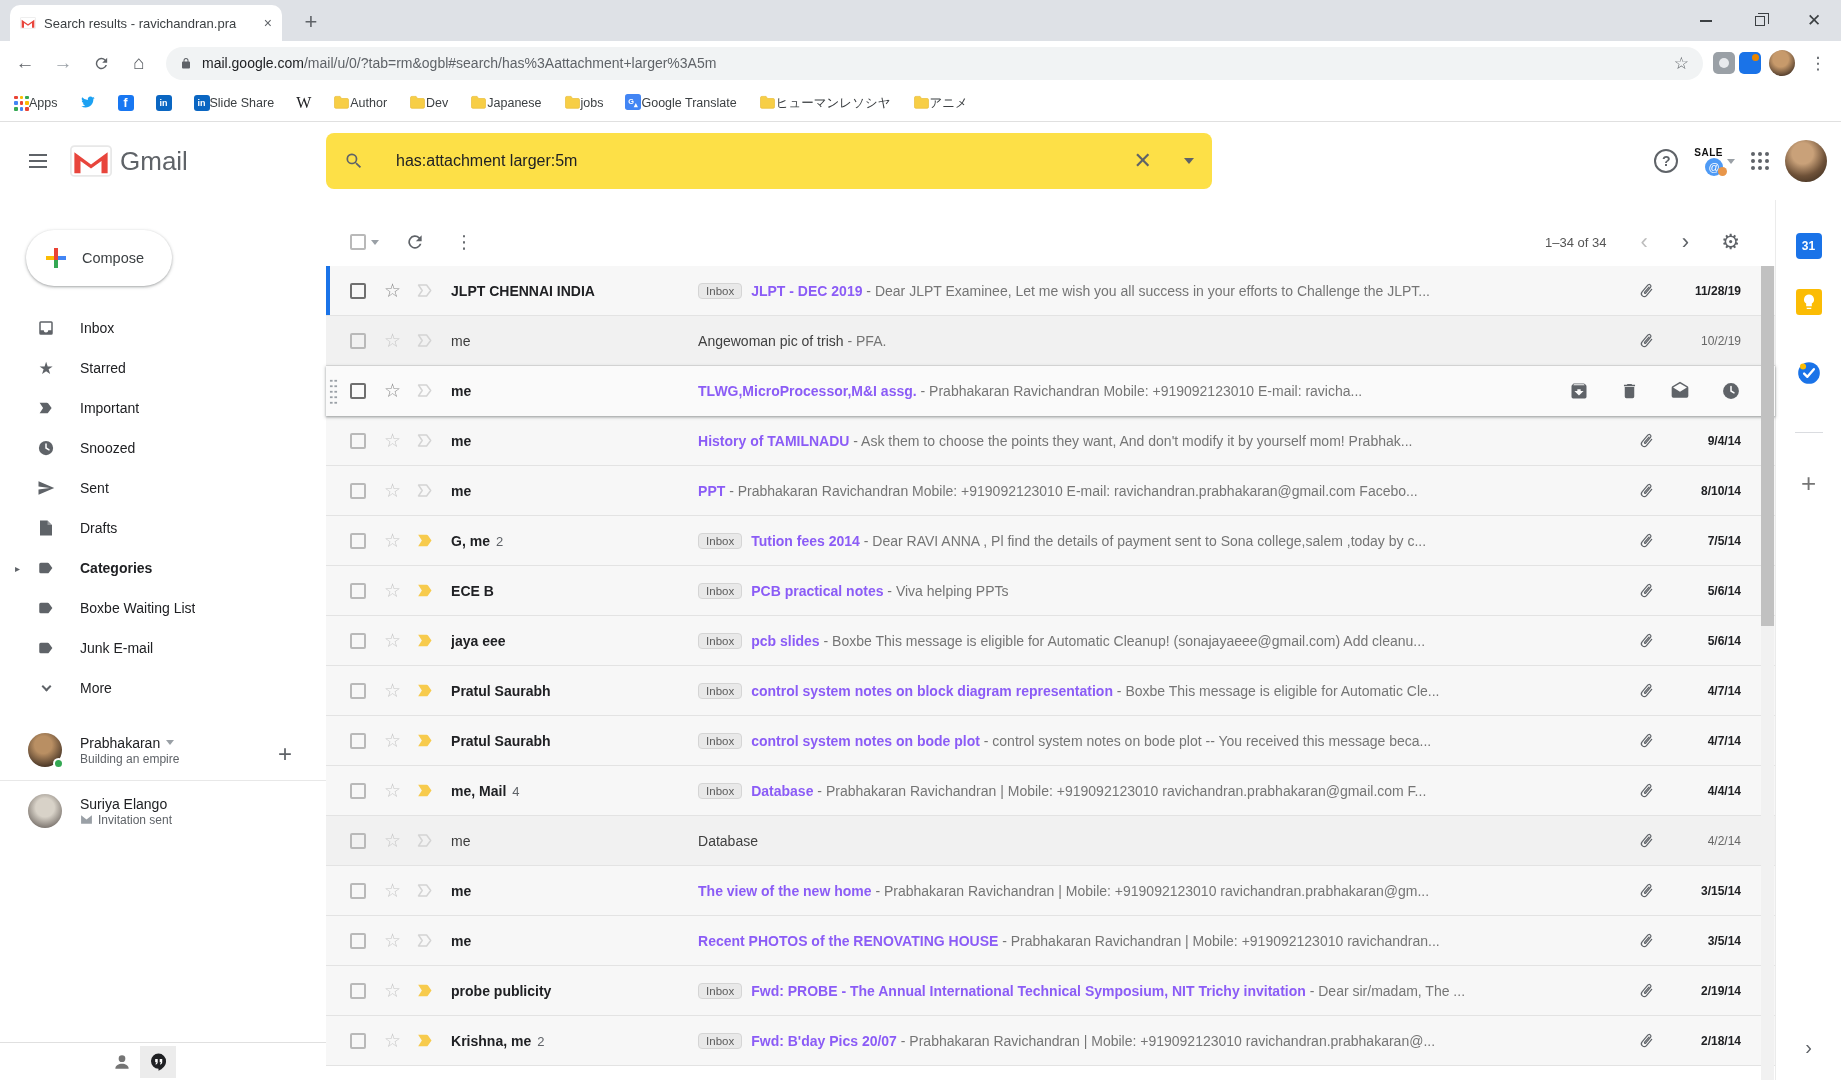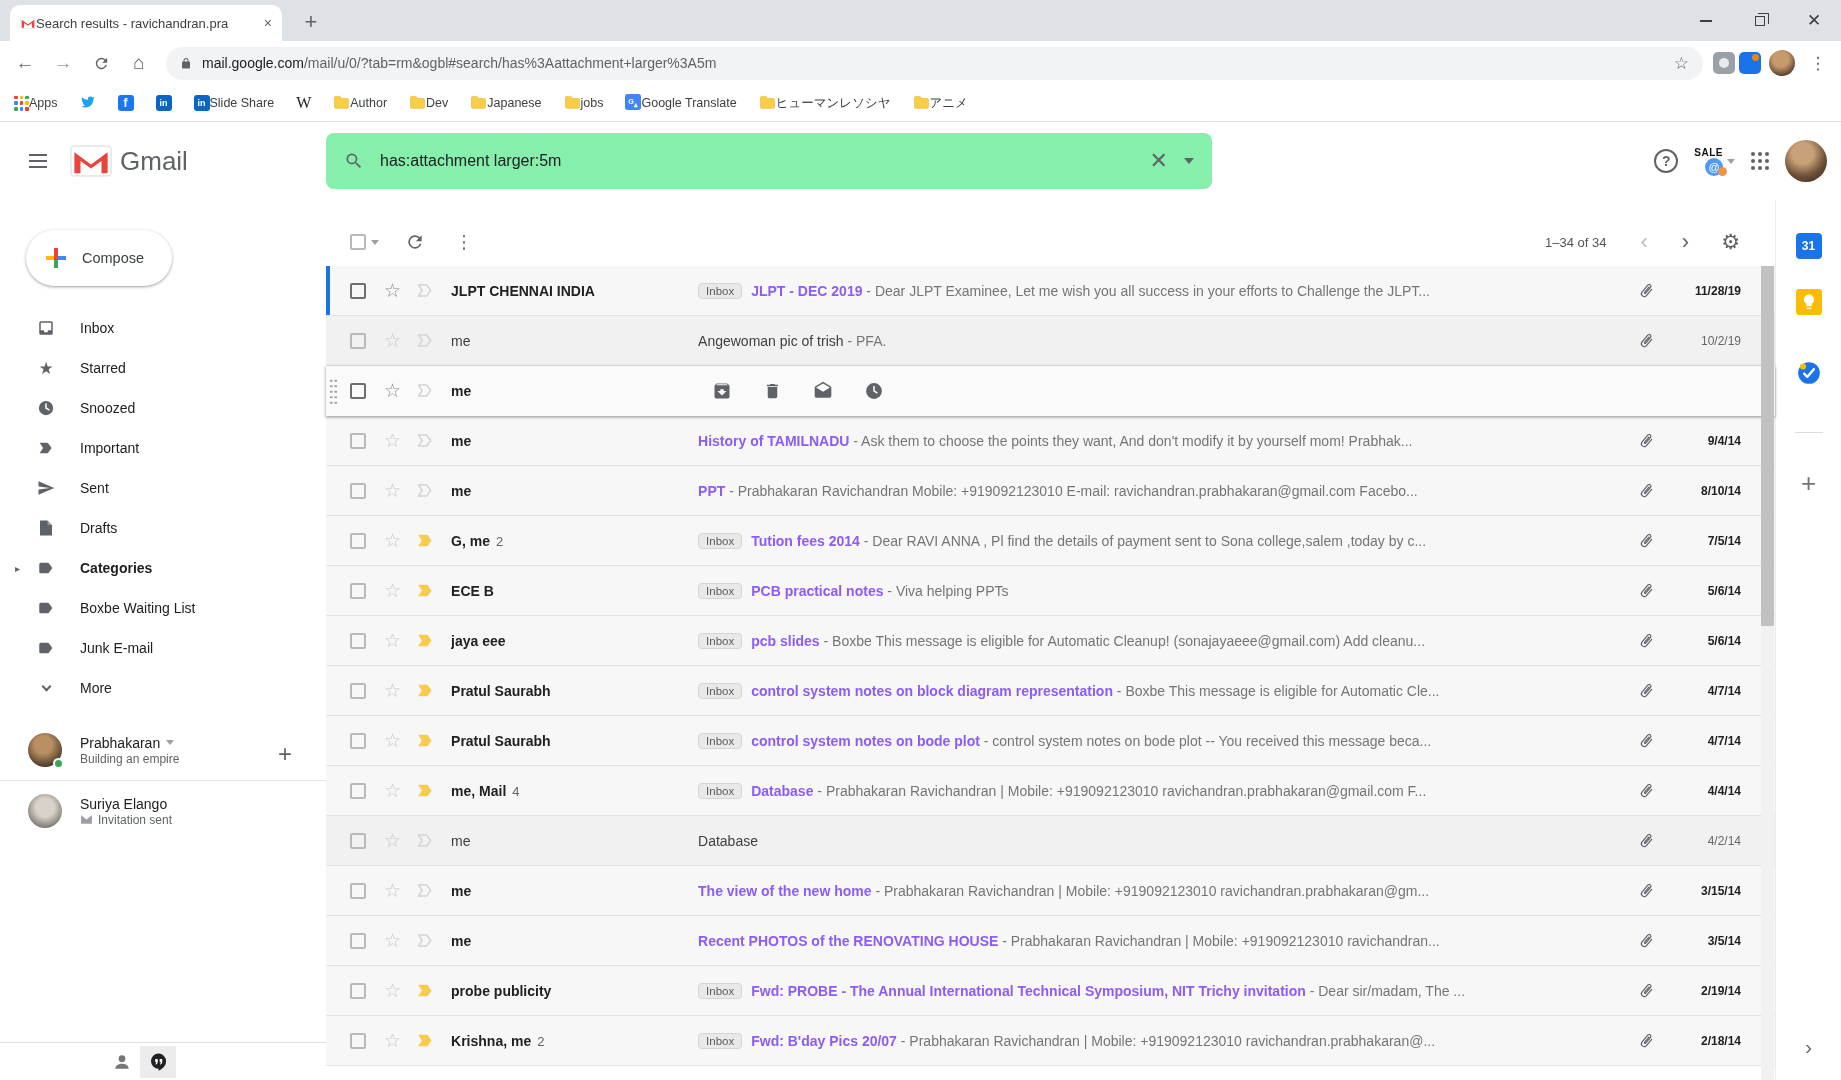--- a/index.html
+++ b/index.html
@@ -2,21 +2,21 @@
 <html><head>
 <meta charset="utf-8">
 <style>
   * { margin:0; padding:0; box-sizing:border-box; }
   html,body { width:1841px; height:1080px; overflow:hidden; background:#fff;
     font-family:"Liberation Sans", sans-serif; }
   .ellip { white-space:nowrap; overflow:hidden; text-overflow:ellipsis; }
 
   
   .tabstrip { height:41px; background:#dee1e6; display:flex; align-items:flex-end; padding-left:10px; position:relative; }
-  .tab { width:272px; height:36px; background:#fff; border-radius:10px 10px 0 0; display:flex; align-items:center; padding:0 10px; }
+  .tab { width:272px; height:36px; background:#fff; border-radius:10px 10px 0 0; display:flex; align-items:center; padding:0 10px; gap:8px; }
   .tab-title { flex:1; font-size:13px; color:#3c4043; }
   .tab-close { font-size:14px; color:#5f6368; cursor:default; }
   .newtab { width:30px; height:30px; margin:0 0 4px 14px; display:flex; align-items:center; justify-content:center; font-size:22px; color:#5f6368; border-radius:50%; }
   .wincontrols { position:absolute; right:0; top:0; height:41px; display:flex; }
   .wbtn { width:54px; display:flex; align-items:center; justify-content:center; color:#3c4043; }
   .ic-min { width:12px; height:2px; background:#3c4043; }
   .ic-restore { width:10px; height:10px; border:1.5px solid #3c4043; position:relative; background:#dee1e6; }
   .ic-restore::before { content:''; position:absolute; left:2px; top:-4px; width:10px; height:10px; border:1.5px solid #3c4043; border-left:none; border-bottom:none; }
   .ic-close { font-size:17px; }
 
@@ -40,21 +40,21 @@
   .fb { width:16px; height:16px; background:#1877f2; border-radius:3px; color:#fff; font-weight:bold; font-size:12px; display:flex; align-items:center; justify-content:center; }
   .lin { width:16px; height:16px; background:#0a66c2; border-radius:3px; color:#fff; font-weight:bold; font-size:9px; display:flex; align-items:center; justify-content:center; }
   .wiki { font-family:"Liberation Serif", serif; font-size:16px; color:#202124; }
 
   
   .gheader { height:78px; background:#fff; position:relative; display:flex; align-items:center; }
   .hamburger { width:48px; height:48px; margin-left:14px; display:flex; flex-direction:column; justify-content:center; gap:4px; align-items:center; border-radius:50%; }
   .hamburger i { display:block; width:18px; height:2px; background:#5f6368; }
   .glogo { display:flex; align-items:center; gap:8px; margin-left:8px; }
   .glogo .word { font-size:26px; color:#5f6368; }
-  .gsearch { position:absolute; left:326px; top:11px; width:886px; height:56px; background:#86efac; border-radius:8px; display:flex; align-items:center; padding:0 18px; gap:16px; }
+  .gsearch { position:absolute; left:326px; top:11px; width:886px; height:56px; background:#fde047; border-radius:8px; display:flex; align-items:center; padding:0 18px; gap:32px; }
   .gsearch .q { flex:1; font-size:16px; color:#202124; }
   .gsearch .clear { font-size:22px; color:#5f6368; }
   .caret { width:0; height:0; border-left:5px solid transparent; border-right:5px solid transparent; border-top:6px solid #5f6368; }
   .gright { position:absolute; right:14px; top:0; height:78px; display:flex; align-items:center; gap:16px; }
   .help { width:24px; height:24px; border:2px solid #5f6368; border-radius:50%; color:#5f6368; font-size:14px; font-weight:bold; display:flex; align-items:center; justify-content:center; }
   .sale { display:flex; align-items:center; gap:4px; }
   .sale .inner { display:flex; flex-direction:column; align-items:flex-end; }
   .sale .txt { font-size:10px; font-weight:800; color:#111; letter-spacing:.5px; }
   .sale .blob { width:18px; height:18px; border-radius:50%; background:#4e9af5; color:#fff; font-size:11px; display:flex; align-items:center; justify-content:center; position:relative; }
   .sale .blob::after { content:''; position:absolute; right:-4px; bottom:0; width:9px; height:9px; border-radius:50%; background:#e8964a; }
@@ -342,34 +342,34 @@
           <span class="lbl ellip">Inbox</span>
         </div>
         <div class="navitem">
           <span class="nic">
             <span class="sstar">★</span>
           </span>
           <span class="lbl ellip">Starred</span>
         </div>
         <div class="navitem">
           <span class="nic">
+            <svg width="18" height="18" viewBox="0 0 24 24" fill="#5f6368">
+              <path d="M3.5 5h9.7a2 2 0 0 1 1.6.8L19.5 12l-4.7 6.2a2 2 0 0 1-1.6.8H3.5l4.6-7z"></path>
+            </svg>
+          </span>
+          <span class="lbl ellip">Important</span>
+        </div>
+        <div class="navitem">
+          <span class="nic">
             <svg width="18" height="18" viewBox="0 0 24 24">
               <circle cx="12" cy="12" r="9.5" fill="#5f6368"></circle>
               <path d="M12 6.5V12l4 2.4" stroke="#fff" stroke-width="2" fill="none" stroke-linecap="round"></path>
             </svg>
           </span>
           <span class="lbl ellip">Snoozed</span>
-        </div>
-        <div class="navitem">
-          <span class="nic">
-            <svg width="18" height="18" viewBox="0 0 24 24" fill="#5f6368">
-              <path d="M3.5 5h9.7a2 2 0 0 1 1.6.8L19.5 12l-4.7 6.2a2 2 0 0 1-1.6.8H3.5l4.6-7z"></path>
-            </svg>
-          </span>
-          <span class="lbl ellip">Important</span>
         </div>
         <div class="navitem">
           <span class="nic">
             <svg width="18" height="18" viewBox="0 0 24 24" fill="#5f6368">
               <path d="M2.01 21 23 12 2.01 3 2 10l15 2-15 2z"></path>
             </svg>
           </span>
           <span class="lbl ellip">Sent</span>
         </div>
         <div class="navitem">
@@ -516,20 +516,21 @@
           <span class="cb dark"></span>
           <span class="st">☆</span>
           <span class="mk">
             <svg width="19" height="17" viewBox="0 0 24 22" fill="none" stroke="#d4d4d4" stroke-width="2">
               <path d="M3 4h10.4l5.3 7-5.3 7H3l4.7-7z" stroke-linejoin="round"></path>
             </svg>
           </span>
           <div class="sender ellip">
             <span class="sname b">me</span>
           </div>
+          <div class="subjwrap"><span class="subj b">TLWG,MicroProcessor,M&amp;I assg.</span><span class="snip"> - Prabhakaran Ravichandran Mobile: +919092123010 E-mail: ravicha...</span></div>
           <div class="actions">
             <span class="act">
               <svg width="20" height="20" viewBox="0 0 24 24" fill="#5f6368">
                 <path d="M20.54 5.23 19.15 3.55A1.9 1.9 0 0 0 17.7 3H6.3c-.58 0-1.1.2-1.45.55L3.46 5.23C3.17 5.57 3 6.02 3 6.5V19a2 2 0 0 0 2 2h14a2 2 0 0 0 2-2V6.5c0-.48-.17-.93-.46-1.27zM12 17.5 6.5 12H10v-2h4v2h3.5L12 17.5zM5.12 5l.81-1h12l.94 1H5.12z"></path>
               </svg>
             </span>
             <span class="act">
               <svg width="19" height="20" viewBox="0 0 24 24" fill="#5f6368">
                 <path d="M6 19a2 2 0 0 0 2 2h8a2 2 0 0 0 2-2V7H6v12zM19 4h-3.5l-1-1h-5l-1 1H5v2h14V4z"></path>
               </svg>

